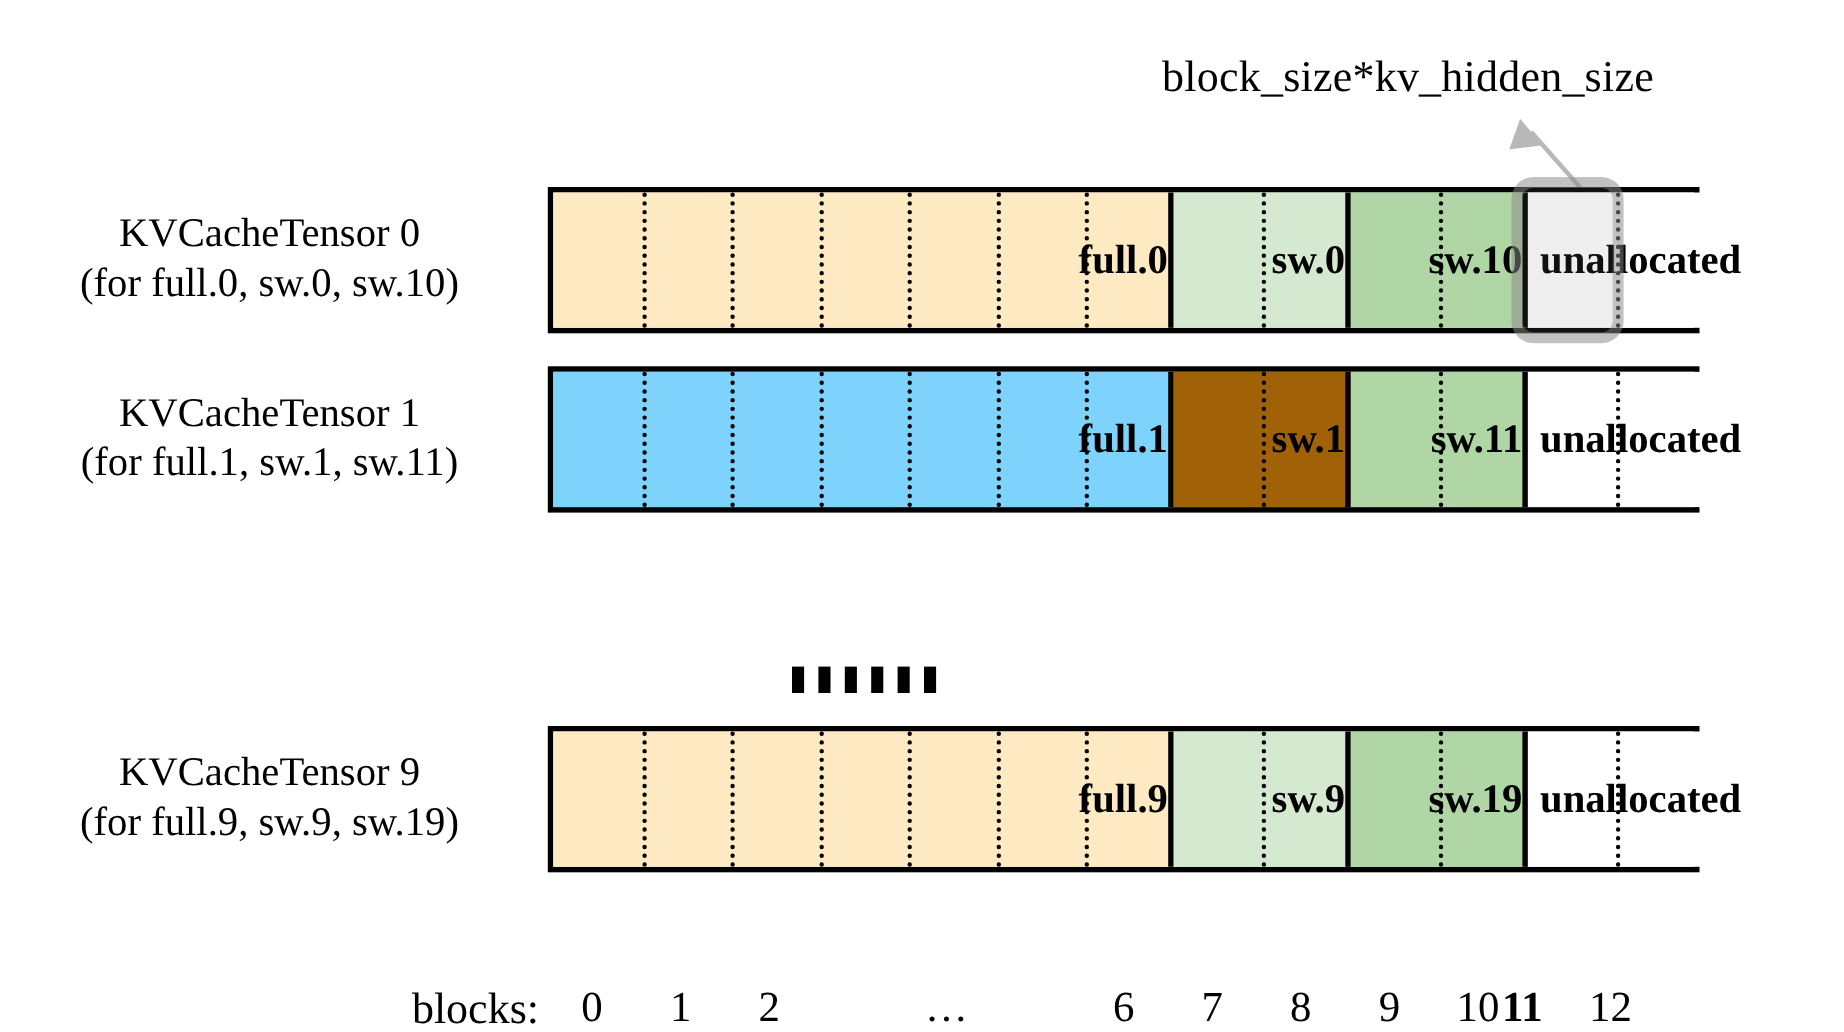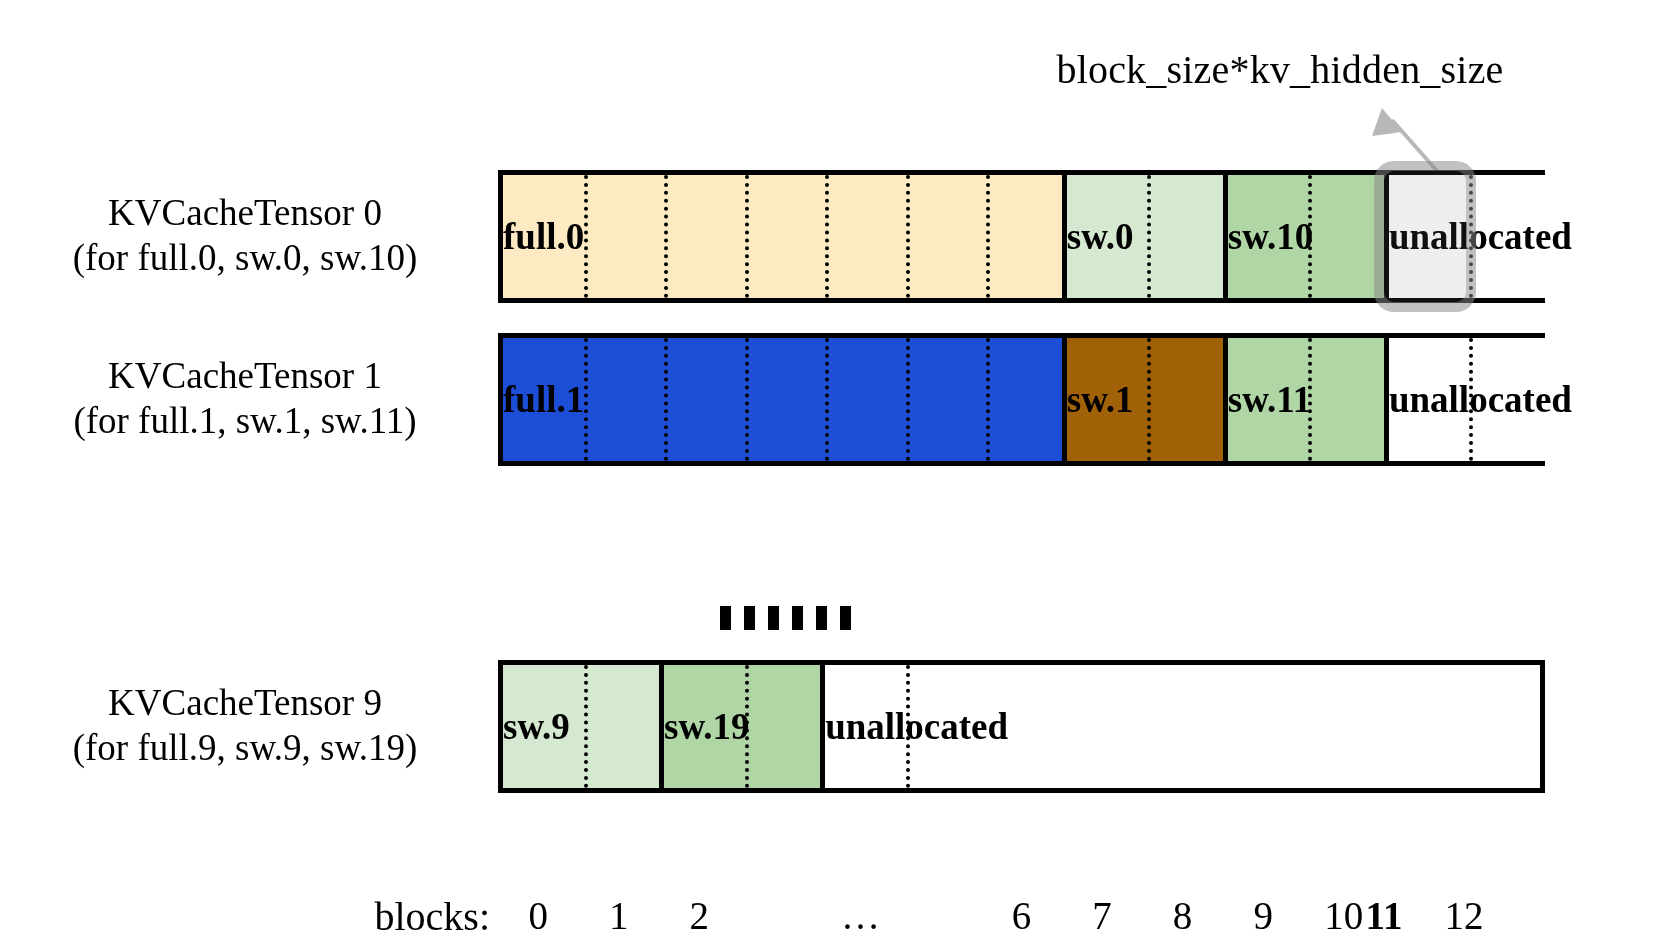--- a/index.html
+++ b/index.html
@@ -66,21 +66,21 @@
     border: 5px solid #000000;
     box-sizing: border-box;
     display: flex;
     background: #ffffff;
   }
   .seg {
     position: relative;
     box-sizing: border-box;
     display: flex;
     align-items: center;
-    justify-content: flex-start;
+    justify-content: flex-end;
     font-weight: bold;
     font-size: 37px;
     line-height: 1.12;
     text-align: center;
     border-right: 5px solid #000000;
   }
   .seg:last-child { border-right: none; }
   .seg-full  { background: #FDEAC2; }
   .seg-sw    { background: #D5E8D0; }
   .seg-sw1   { background: #AFD6A4; }
@@ -191,21 +191,21 @@
         <div class="seg seg-unalloc" style="width: 161.08px; flex: 0 0 161.08px; background: rgb(255, 255, 255);">
           <span class="dotline" style="left: 80.54px;"></span>
           <span class="seg-label">unallocated</span>
         </div>
       </div>
       <div class="row-label" style="top: 325px;">
         <span class="ln">KVCacheTensor 1</span>
         <span class="ln">(for full.1, sw.1, sw.11)</span>
       </div>
       <div class="bar" style="top: 305px;">
-        <div class="seg seg-full" style="width: 563.78px; flex: 0 0 563.78px; background: #1d4ed8;">
+        <div class="seg seg-full" style="width: 563.78px; flex: 0 0 563.78px; background: #7dd3fc;">
           <span class="dotline" style="left: 80.54px;"></span>
           <span class="dotline" style="left: 161.08px;"></span>
           <span class="dotline" style="left: 241.62px;"></span>
           <span class="dotline" style="left: 322.16px;"></span>
           <span class="dotline" style="left: 402.7px;"></span>
           <span class="dotline" style="left: 483.24px;"></span>
           <span class="seg-label">full.1</span>
         </div>
         <div class="seg seg-sw" style="width: 161.08px; flex: 0 0 161.08px; background: #a16207;">
           <span class="dotline" style="left: 80.54px;"></span>
@@ -218,20 +218,29 @@
         <div class="seg seg-unalloc" style="width: 161.08px; flex: 0 0 161.08px; background: rgb(255, 255, 255);">
           <span class="dotline" style="left: 80.54px;"></span>
           <span class="seg-label">unallocated</span>
         </div>
       </div>
       <div class="row-label" style="top: 652px;">
         <span class="ln">KVCacheTensor 9</span>
         <span class="ln">(for full.9, sw.9, sw.19)</span>
       </div>
       <div class="bar" style="top: 632px;">
+        <div class="seg seg-full" style="width: 563.78px; flex: 0 0 563.78px; background: rgb(253, 234, 194);">
+          <span class="dotline" style="left: 80.54px;"></span>
+          <span class="dotline" style="left: 161.08px;"></span>
+          <span class="dotline" style="left: 241.62px;"></span>
+          <span class="dotline" style="left: 322.16px;"></span>
+          <span class="dotline" style="left: 402.7px;"></span>
+          <span class="dotline" style="left: 483.24px;"></span>
+          <span class="seg-label">full.9</span>
+        </div>
         <div class="seg seg-sw" style="width: 161.08px; flex: 0 0 161.08px; background: rgb(213, 232, 208);">
           <span class="dotline" style="left: 80.54px;"></span>
           <span class="seg-label">sw.9</span>
         </div>
         <div class="seg seg-sw1" style="width: 161.08px; flex: 0 0 161.08px; background: rgb(175, 214, 164);">
           <span class="dotline" style="left: 80.54px;"></span>
           <span class="seg-label">sw.19</span>
         </div>
         <div class="seg seg-unalloc" style="width: 161.08px; flex: 0 0 161.08px; background: rgb(255, 255, 255);">
           <span class="dotline" style="left: 80.54px;"></span>

